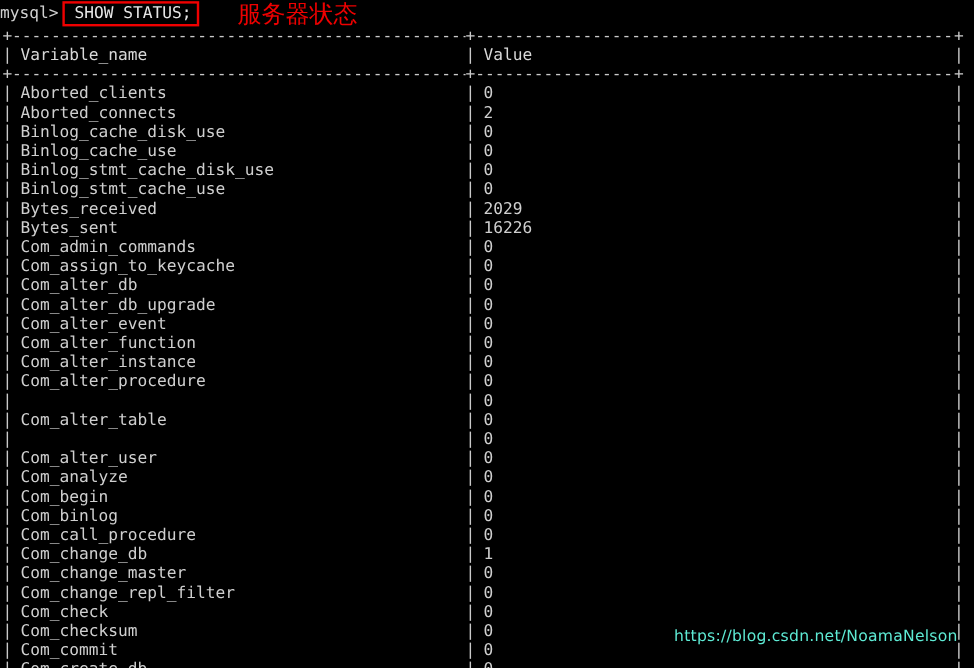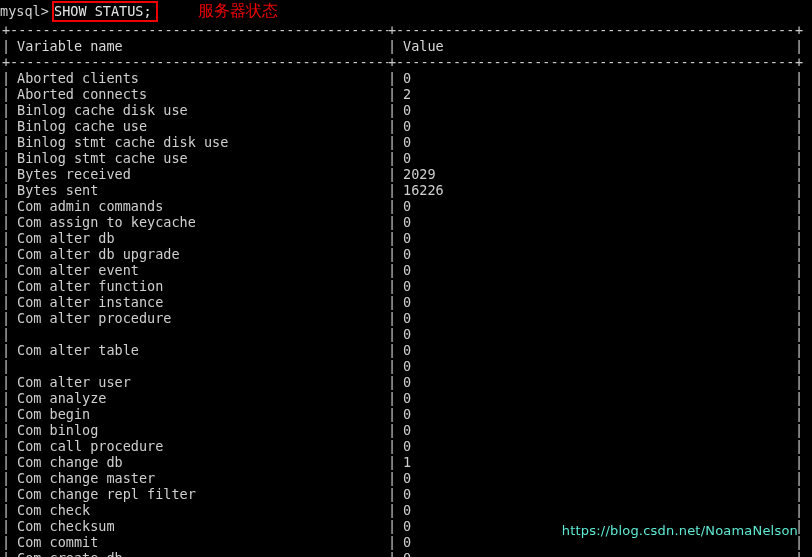--- a/index.html
+++ b/index.html
@@ -44,36 +44,36 @@
     top: 3px;
     color: #d0d0d0;
     font-size: 13.5px;
     letter-spacing: 0px;
     white-space: pre;
   }
   .cmd-box {
     position: absolute;
     left: 52px;
     top: 1px;
-    padding: 1px 4px 1px 0;
+    padding: 1px 4px 1px 8px;
     border: 2px solid #f00000;
     color: #e6e6e6;
     font-size: 13.5px;
     line-height: 15px;
     white-space: pre;
     box-sizing: border-box;
     height: 21px;
   }
   .annotation {
     position: absolute;
     left: 198px;
     top: 0px;
     color: #ee0000;
     font-family: "DejaVu Sans", "Liberation Sans", sans-serif;
-    font-size: 16px;
+    font-size: 20px;
     line-height: 22px;
     font-weight: 500;
     white-space: pre;
   }
 
   
   .table-area {
     position: absolute;
     left: 0;
     top: 22px;

